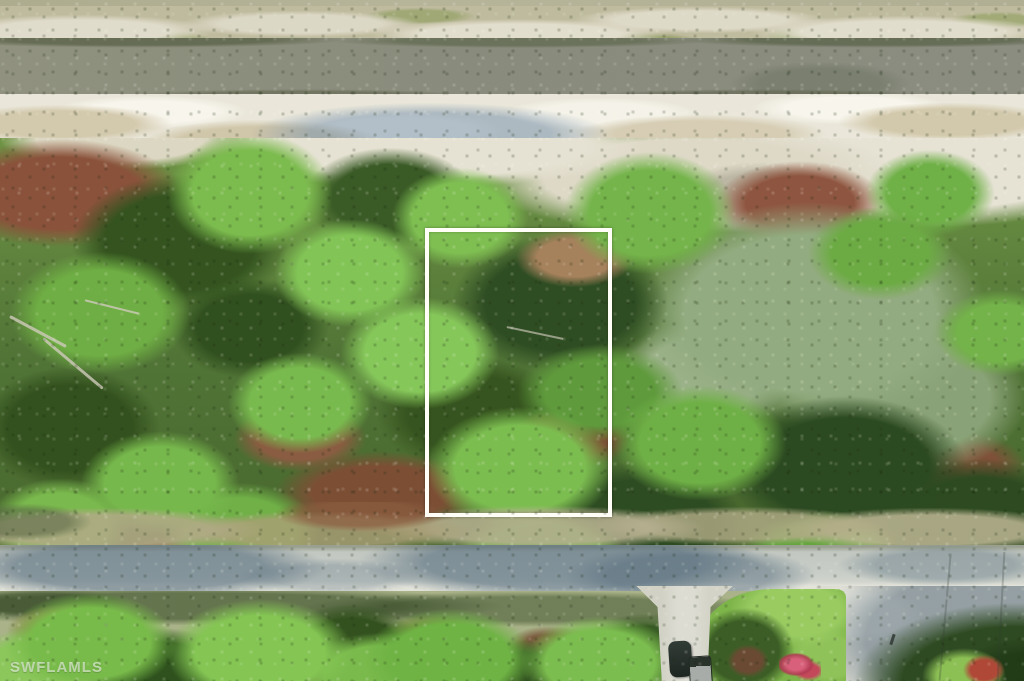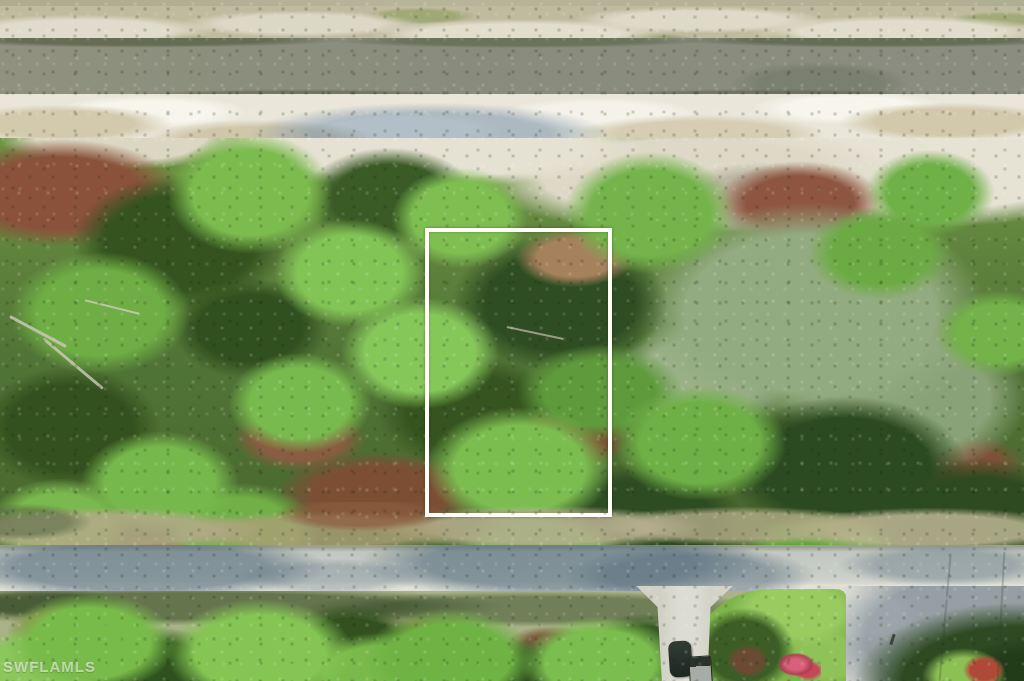--- a/index.html
+++ b/index.html
@@ -228,21 +228,21 @@
   .grain{
     left:0;top:0;width:1024px;height:681px;
     background-image:
       radial-gradient(1.5px 1.5px at 7px 9px,  rgba(25,40,12,.30), transparent 2.5px),
       radial-gradient(1.5px 1.5px at 19px 4px, rgba(255,255,242,.22), transparent 2.5px),
       radial-gradient(1.5px 1.5px at 13px 17px,rgba(15,30,8,.26), transparent 2.5px),
       radial-gradient(1.5px 1.5px at 3px 14px, rgba(240,245,225,.18), transparent 2.5px);
     background-size:23px 21px,29px 27px,31px 19px,17px 25px;
   }
   .watermark{
-    left:3px;top:658px;
+    left:10px;top:658px;
     font-size:15px;font-weight:bold;letter-spacing:1px;
     color:rgba(255,255,255,.55);
     text-shadow:0 1px 1px rgba(40,60,30,.25);
     user-select:none;
   }
 </style>
 </head>
 <body>
 
 <div id="stage">

